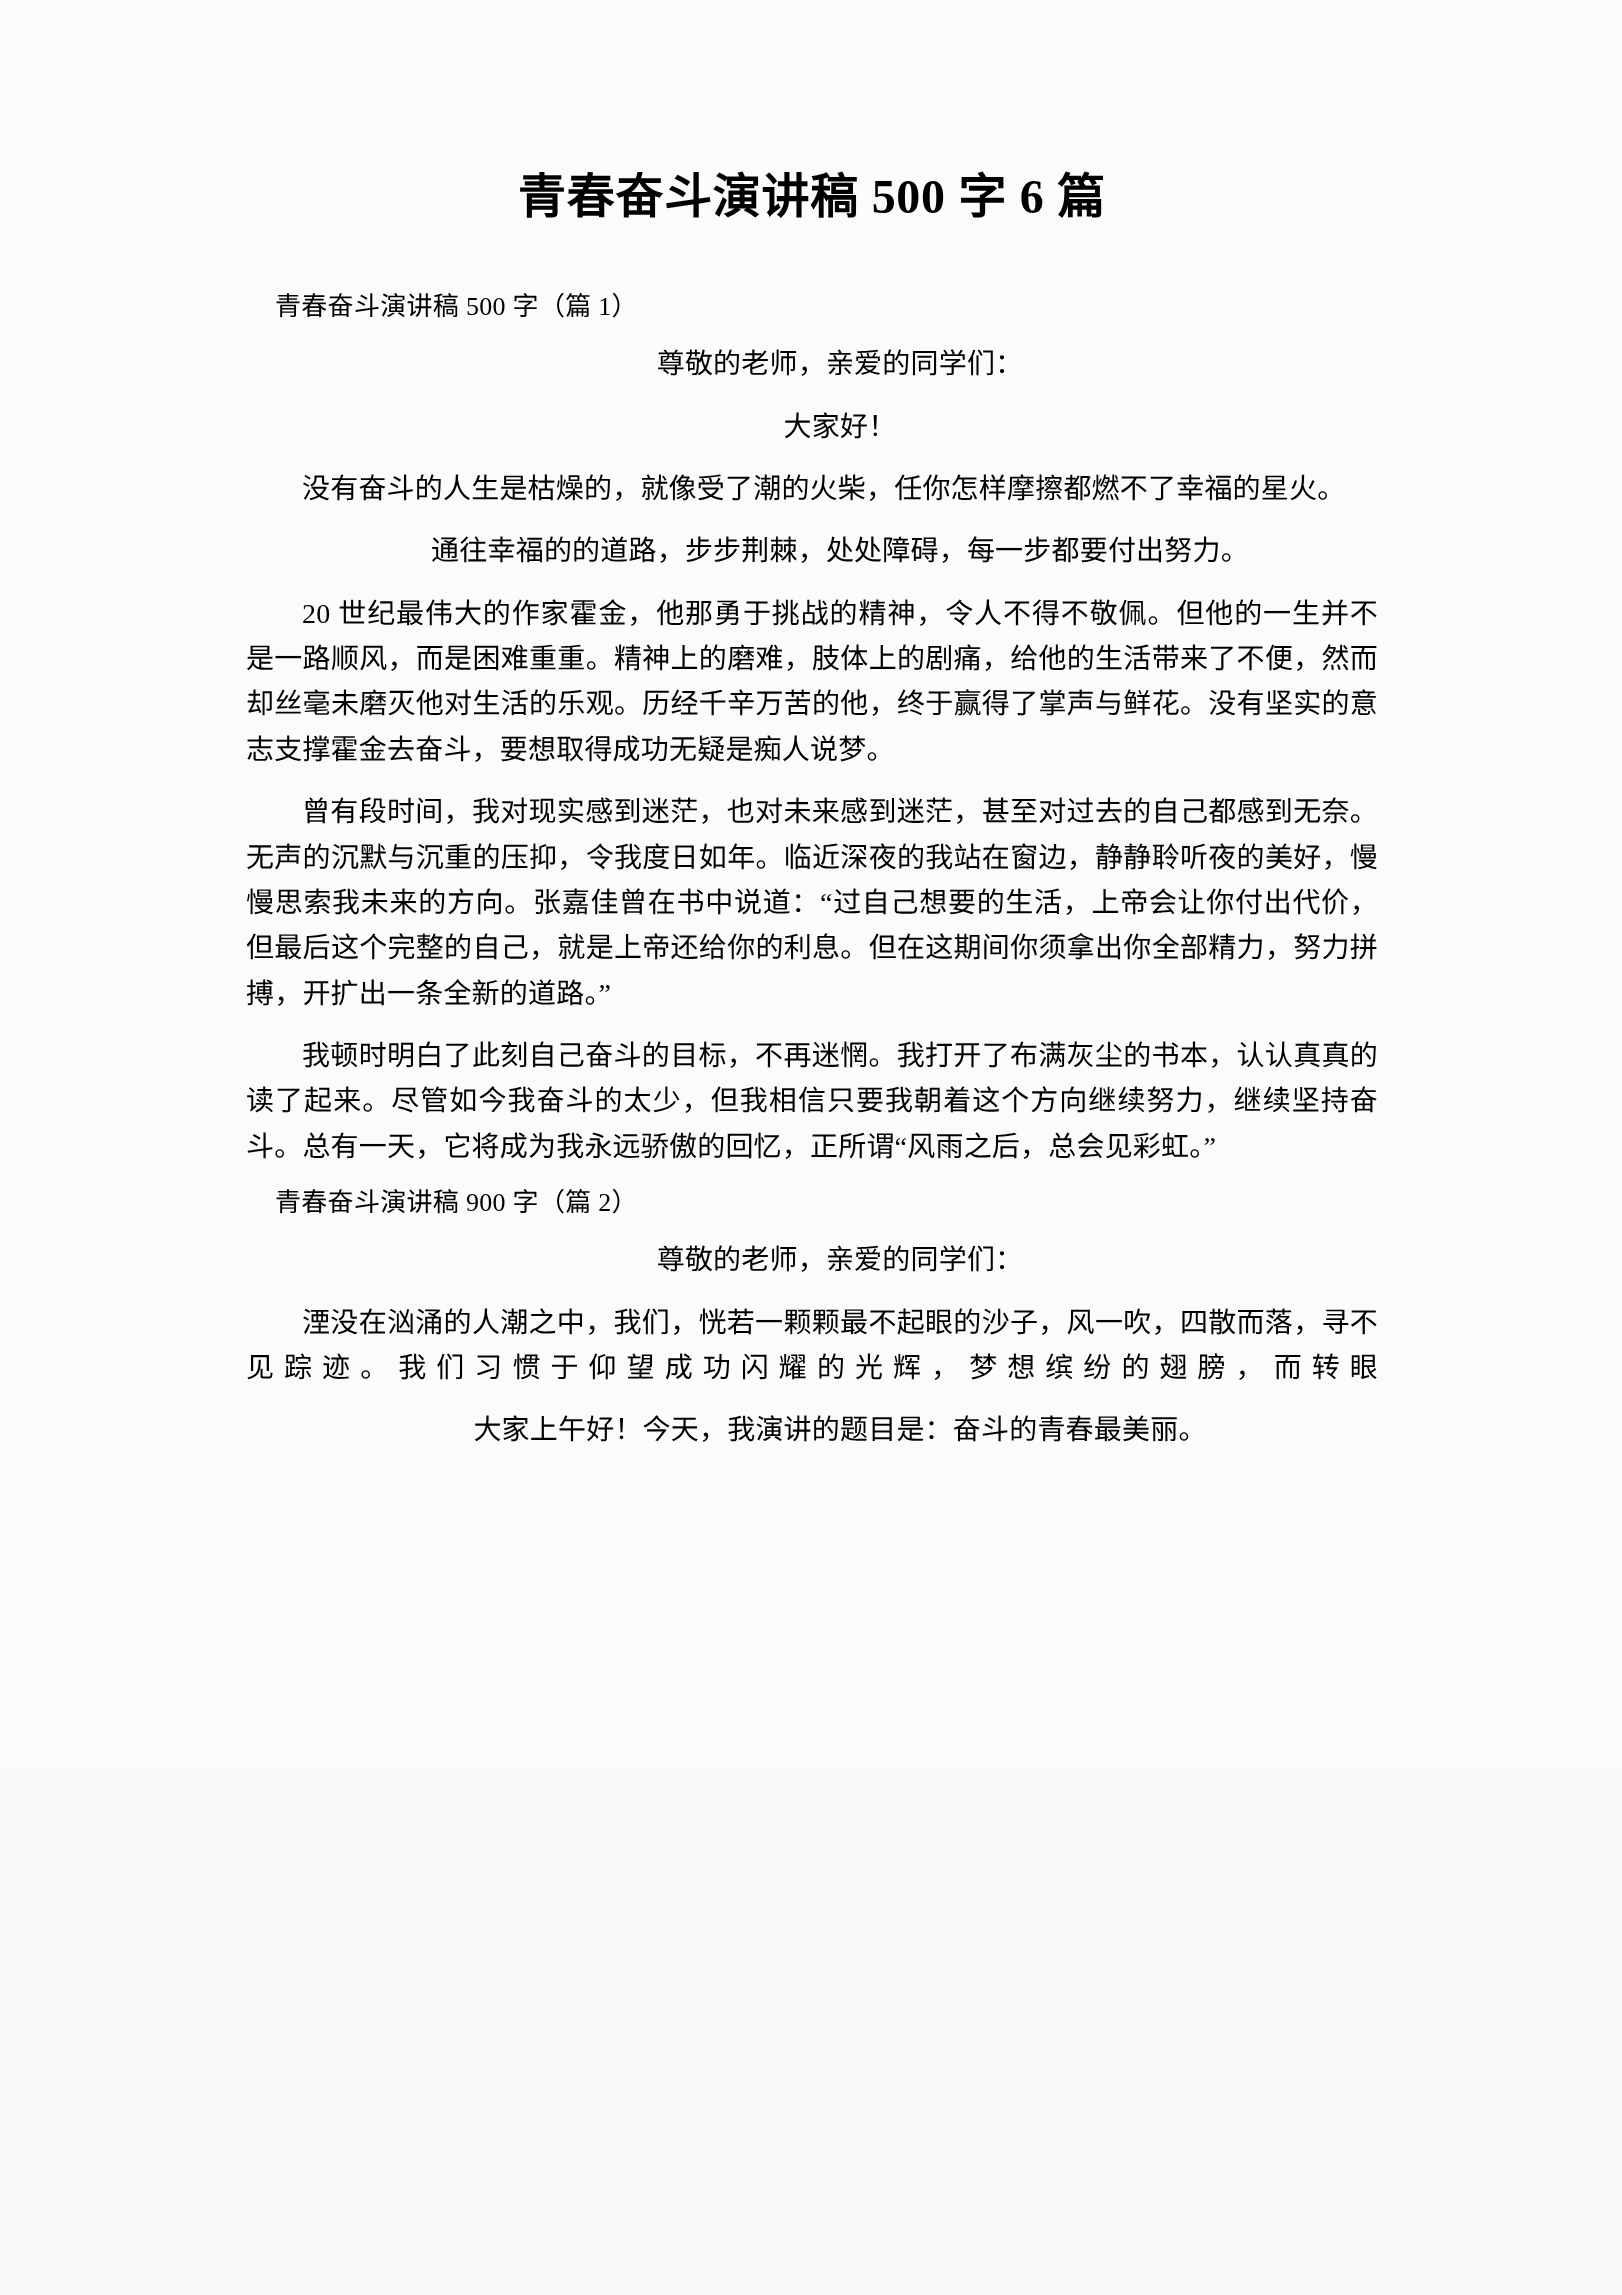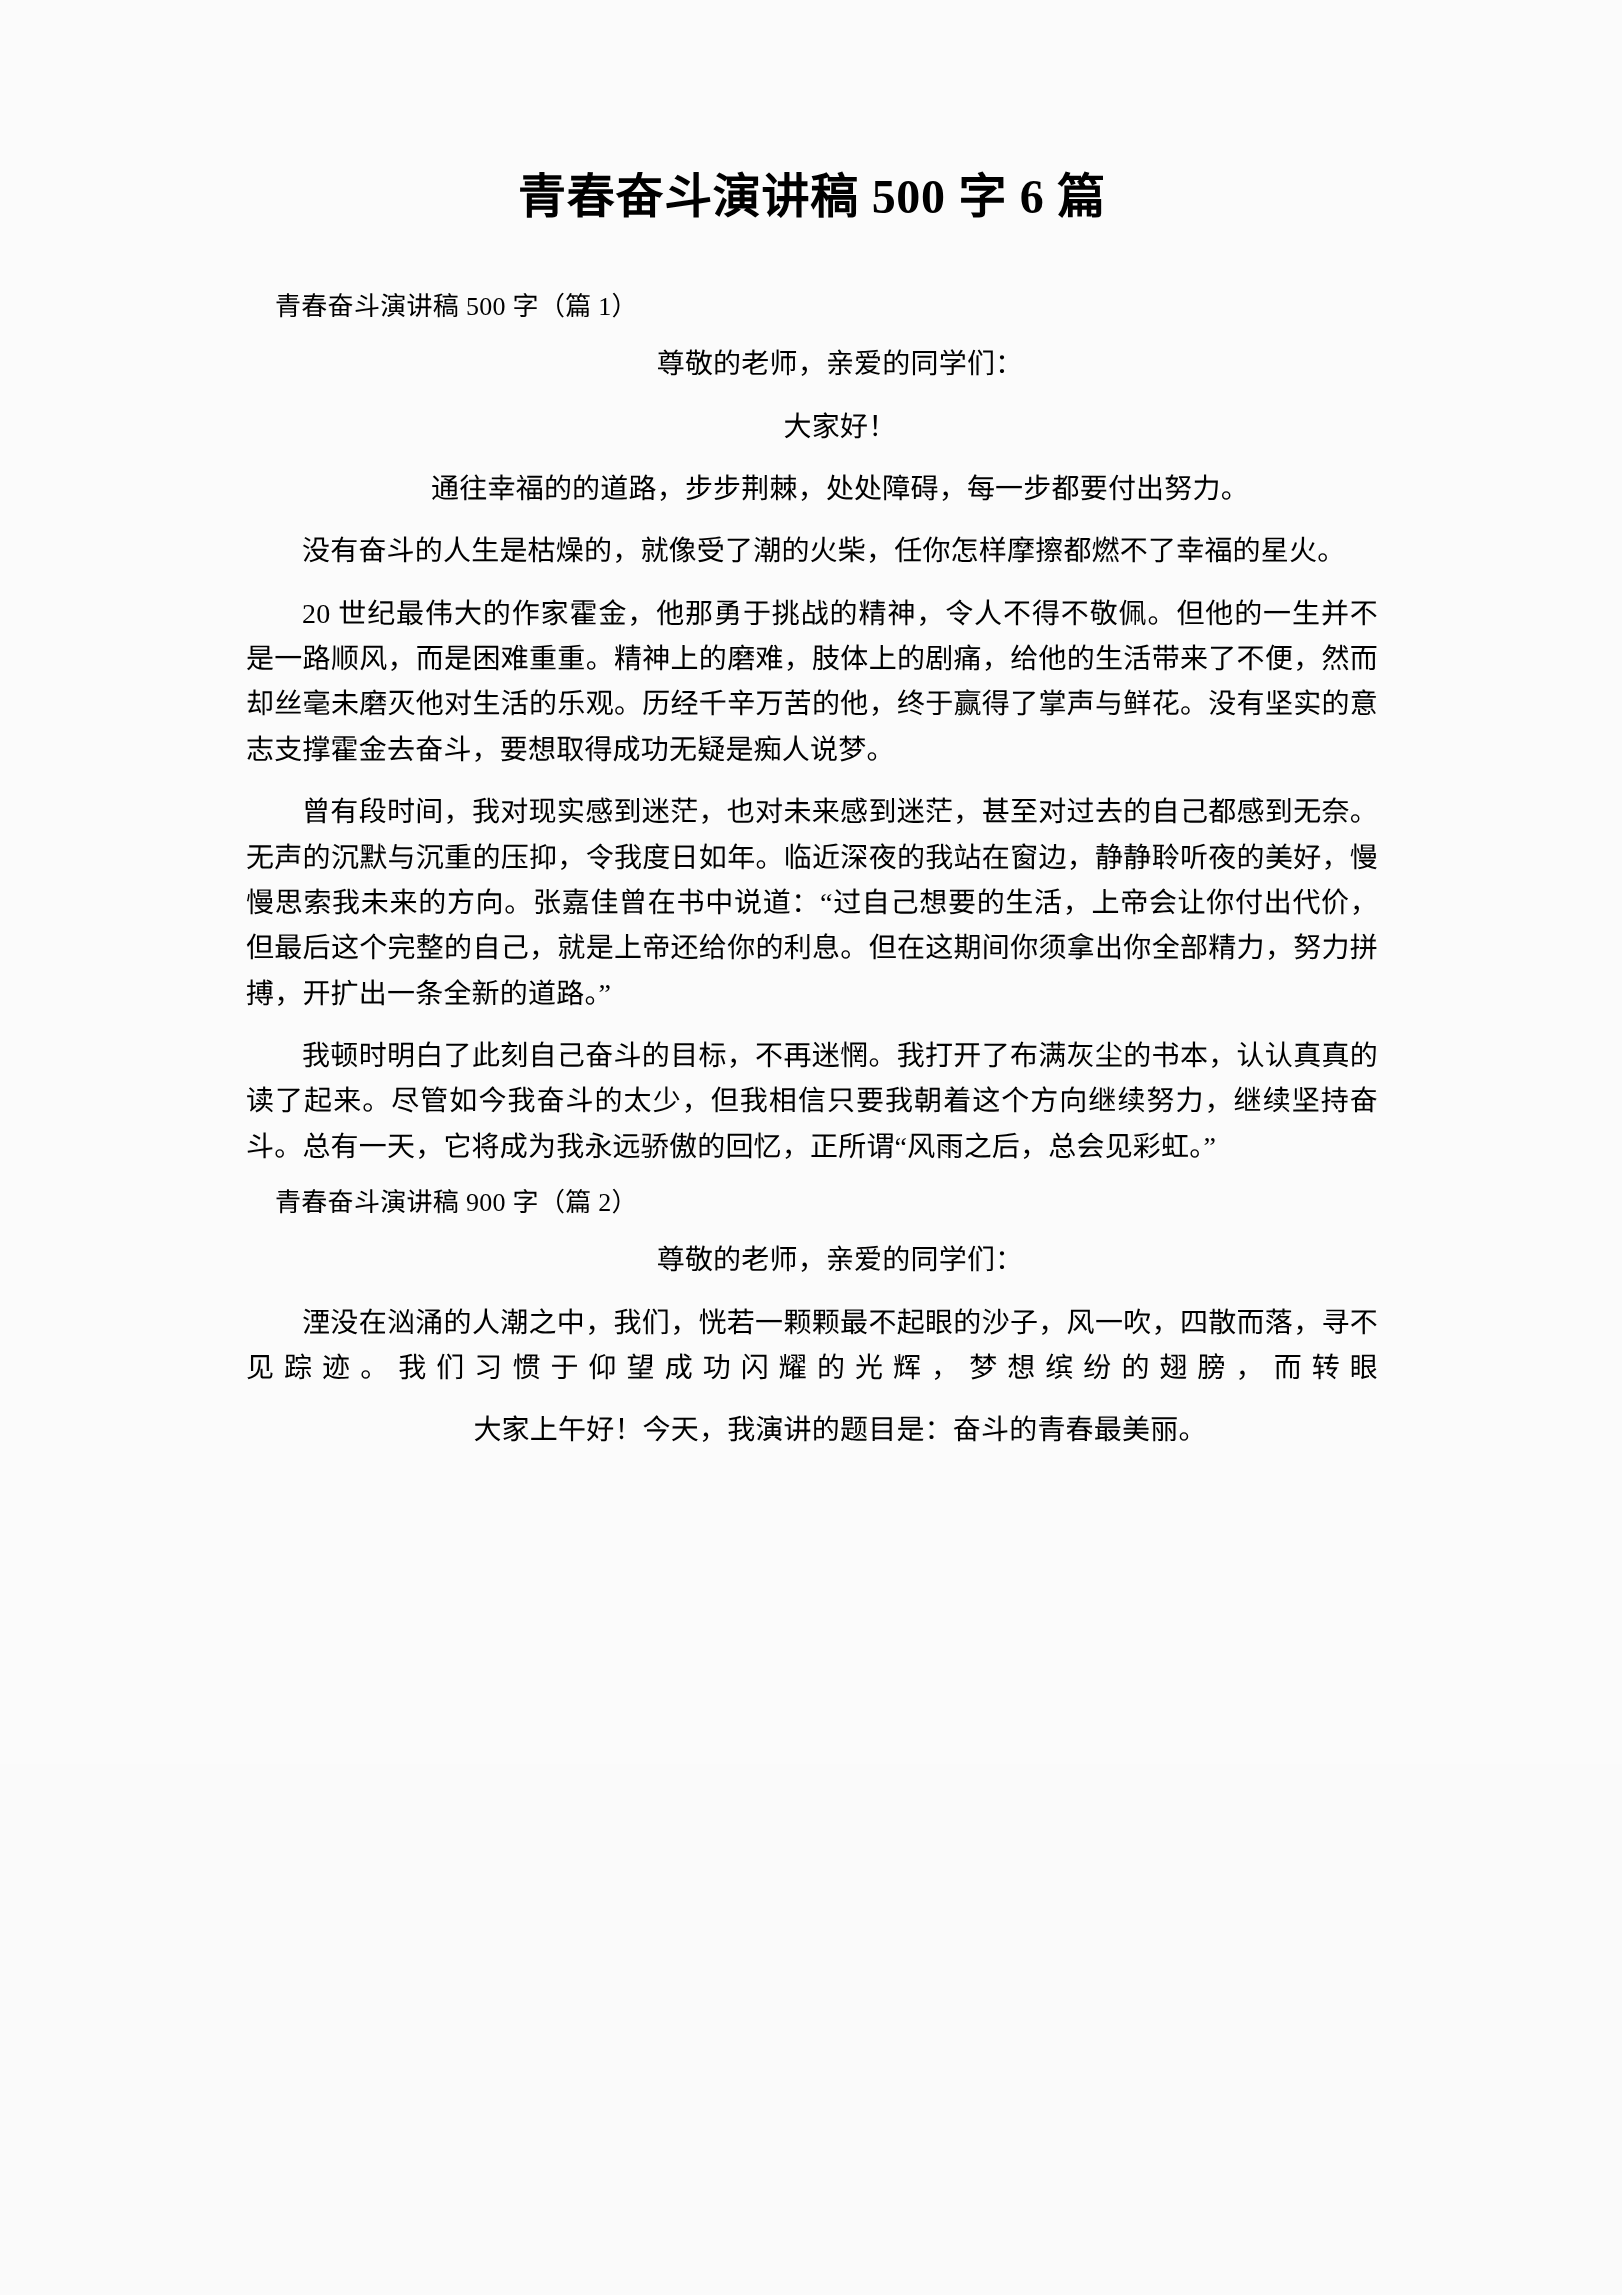--- a/index.html
+++ b/index.html
@@ -75,23 +75,23 @@
   <div class="content">
 
     <h1 class="doc-title">青春奋斗演讲稿 500 字 6 篇</h1>
 
     <p class="section-head">青春奋斗演讲稿 500 字（篇 1）</p>
 
     <p class="para short">尊敬的老师，亲爱的同学们：</p>
 
     <p class="para short">大家好！</p>
 
+    <p class="para">没有奋斗的人生是枯燥的，就像受了潮的火柴，任你怎样摩擦都燃不了幸福的星火。</p>
+
     <p class="para short">通往幸福的的道路，步步荆棘，处处障碍，每一步都要付出努力。</p>
-
-    <p class="para">没有奋斗的人生是枯燥的，就像受了潮的火柴，任你怎样摩擦都燃不了幸福的星火。</p>
 
     <p class="para">20 世纪最伟大的作家霍金，他那勇于挑战的精神，令人不得不敬佩。但他的一生并不是一路顺风，而是困难重重。精神上的磨难，肢体上的剧痛，给他的生活带来了不便，然而却丝毫未磨灭他对生活的乐观。历经千辛万苦的他，终于赢得了掌声与鲜花。没有坚实的意志支撑霍金去奋斗，要想取得成功无疑是痴人说梦。</p>
 
     <p class="para">曾有段时间，我对现实感到迷茫，也对未来感到迷茫，甚至对过去的自己都感到无奈。无声的沉默与沉重的压抑，令我度日如年。临近深夜的我站在窗边，静静聆听夜的美好，慢慢思索我未来的方向。张嘉佳曾在书中说道：“过自己想要的生活，上帝会让你付出代价，但最后这个完整的自己，就是上帝还给你的利息。但在这期间你须拿出你全部精力，努力拼搏，开扩出一条全新的道路。”</p>
 
     <p class="para">我顿时明白了此刻自己奋斗的目标，不再迷惘。我打开了布满灰尘的书本，认认真真的读了起来。尽管如今我奋斗的太少，但我相信只要我朝着这个方向继续努力，继续坚持奋斗。总有一天，它将成为我永远骄傲的回忆，正所谓“风雨之后，总会见彩虹。”</p>
 
 
     <p class="section-head">青春奋斗演讲稿 900 字（篇 2）</p>
 

